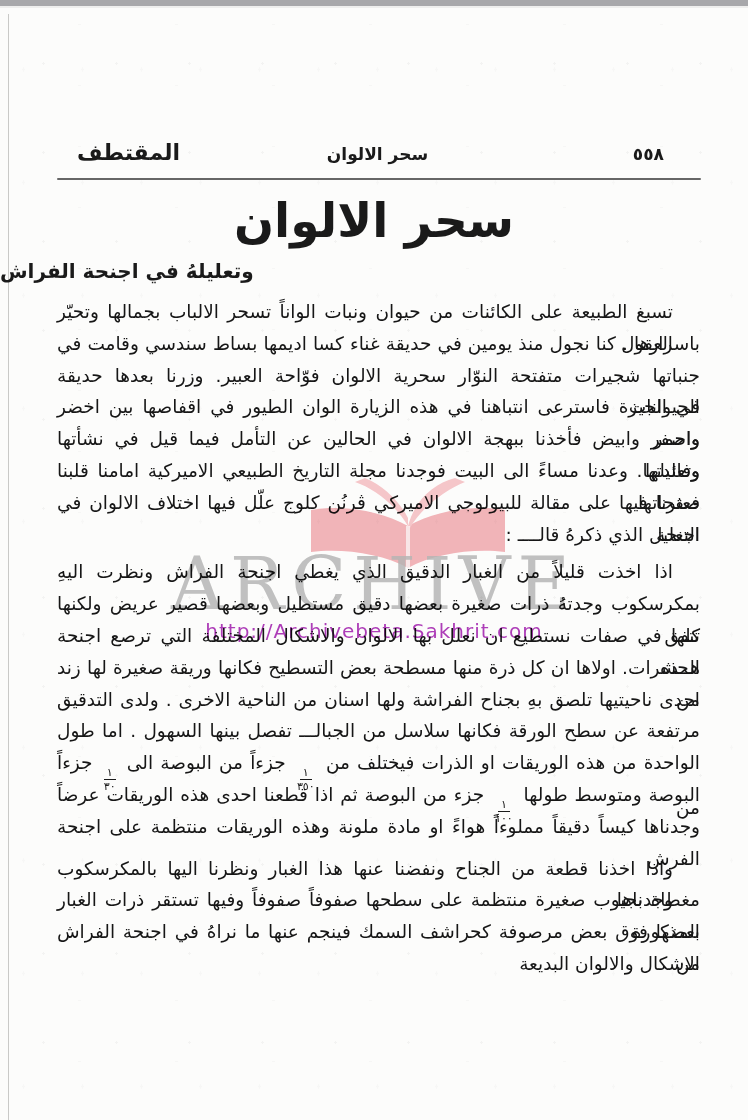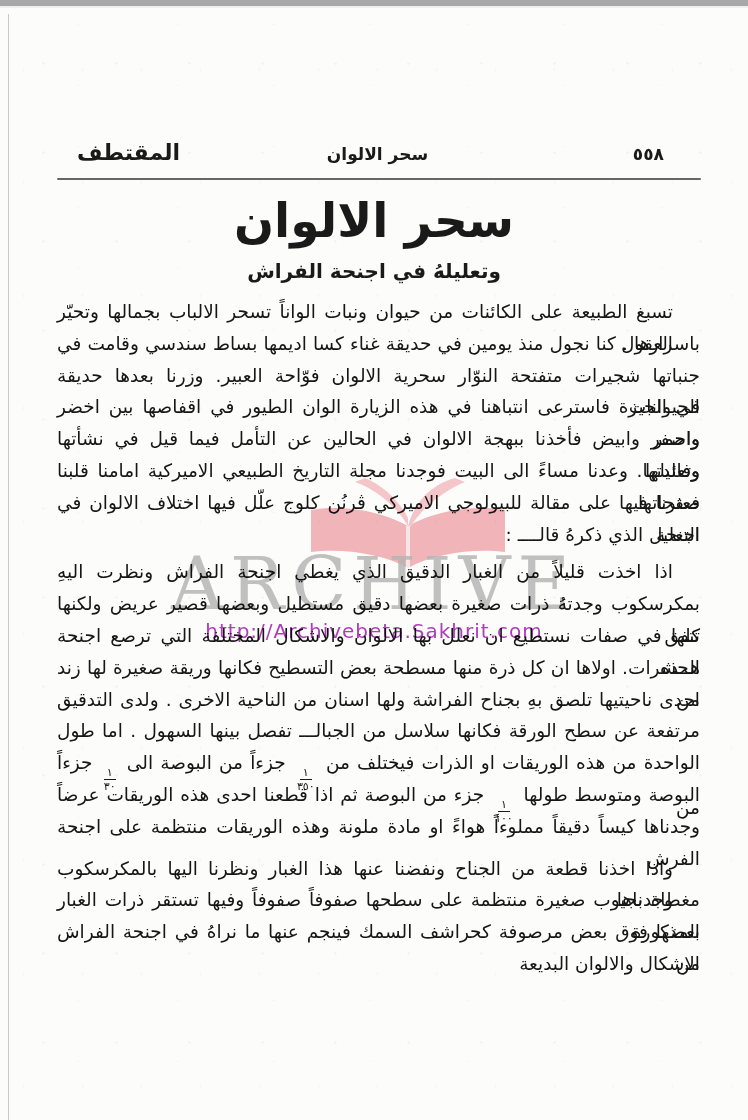--- a/index.html
+++ b/index.html
@@ -24,21 +24,21 @@
   }
   
   .running-head{position:absolute;top:130px;left:55px;right:48px;height:32px;direction:rtl;}
   .page-number{position:absolute;left:auto;right:36px;top:6px;font-size:17px;font-weight:bold;letter-spacing:3px;margin-left:16px;}
   .running-title{position:absolute;left:0;right:0;top:6px;text-align:center;font-size:17px;font-weight:bold;}
   .magazine-name{position:absolute;left:22px;top:2px;font-size:22px;font-weight:bold;}
   .head-rule{position:absolute;top:170px;left:57px;right:47px;height:2px;background:#4b4b4b;opacity:.85;border-radius:1px;}
   
   .article-title{position:absolute;top:180px;left:0;right:0;text-align:center;
     font-size:47px;font-weight:bold;line-height:66px;direction:rtl;}
-  .article-subtitle{position:absolute;top:251px;left:0;right:0;text-align:center;
+  .article-subtitle{position:absolute;top:251px;left:0;right:0;text-align:left;
     font-size:20px;font-weight:bold;direction:rtl;}
   
   .article-body{position:absolute;top:288px;right:48px;left:55px;direction:rtl;}
   .para{margin:0 0 6px 2px;}
   .para:nth-child(2){margin-bottom:10px;}
   .line{
     height:31.8px;line-height:31.8px;font-size:18.5px;
     text-align:justify;text-align-last:justify;
     white-space:normal;color:#161616;
   }

